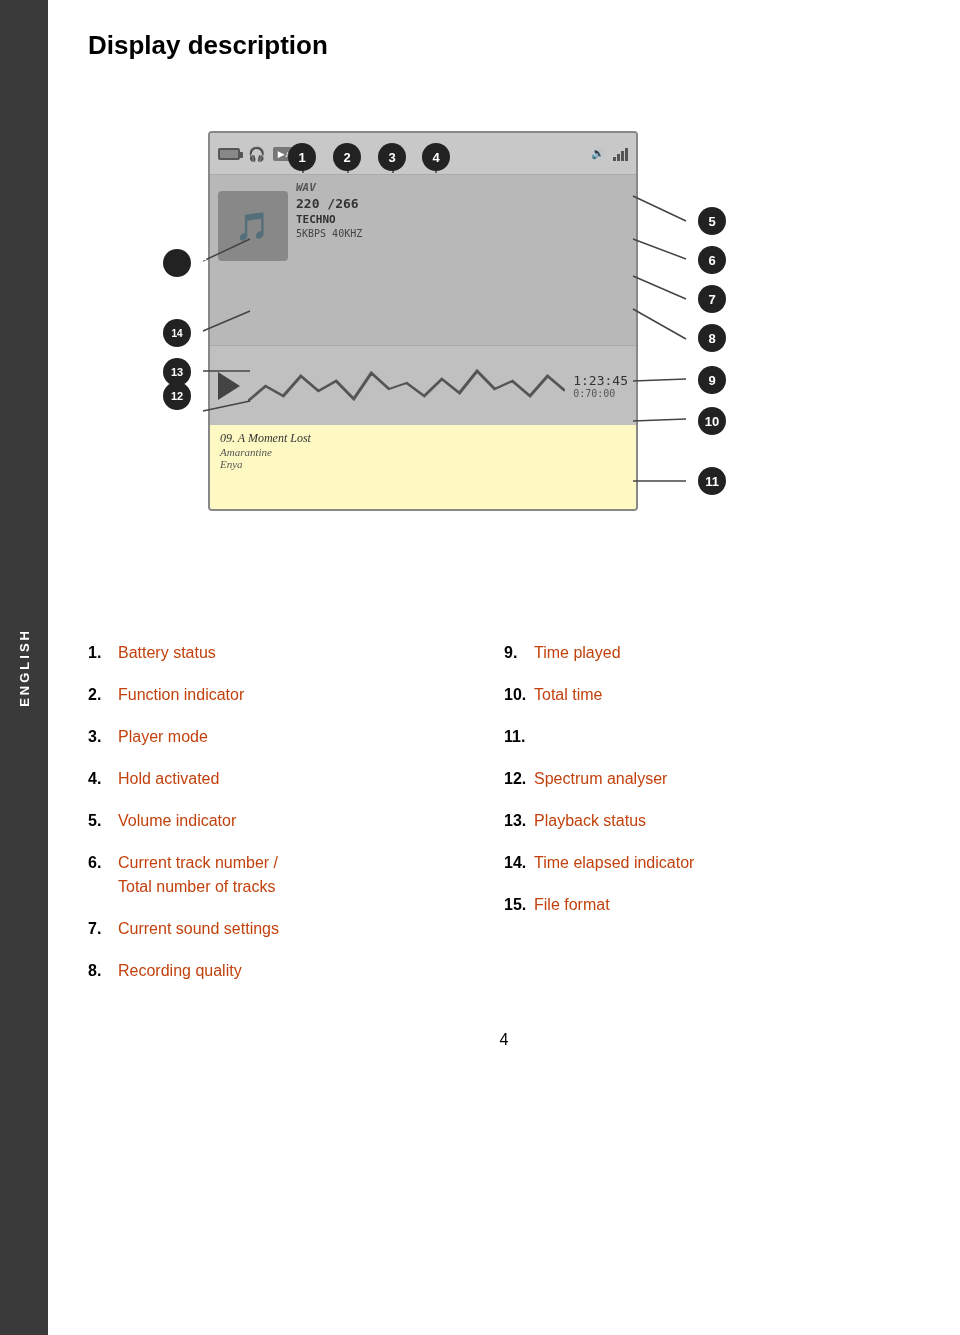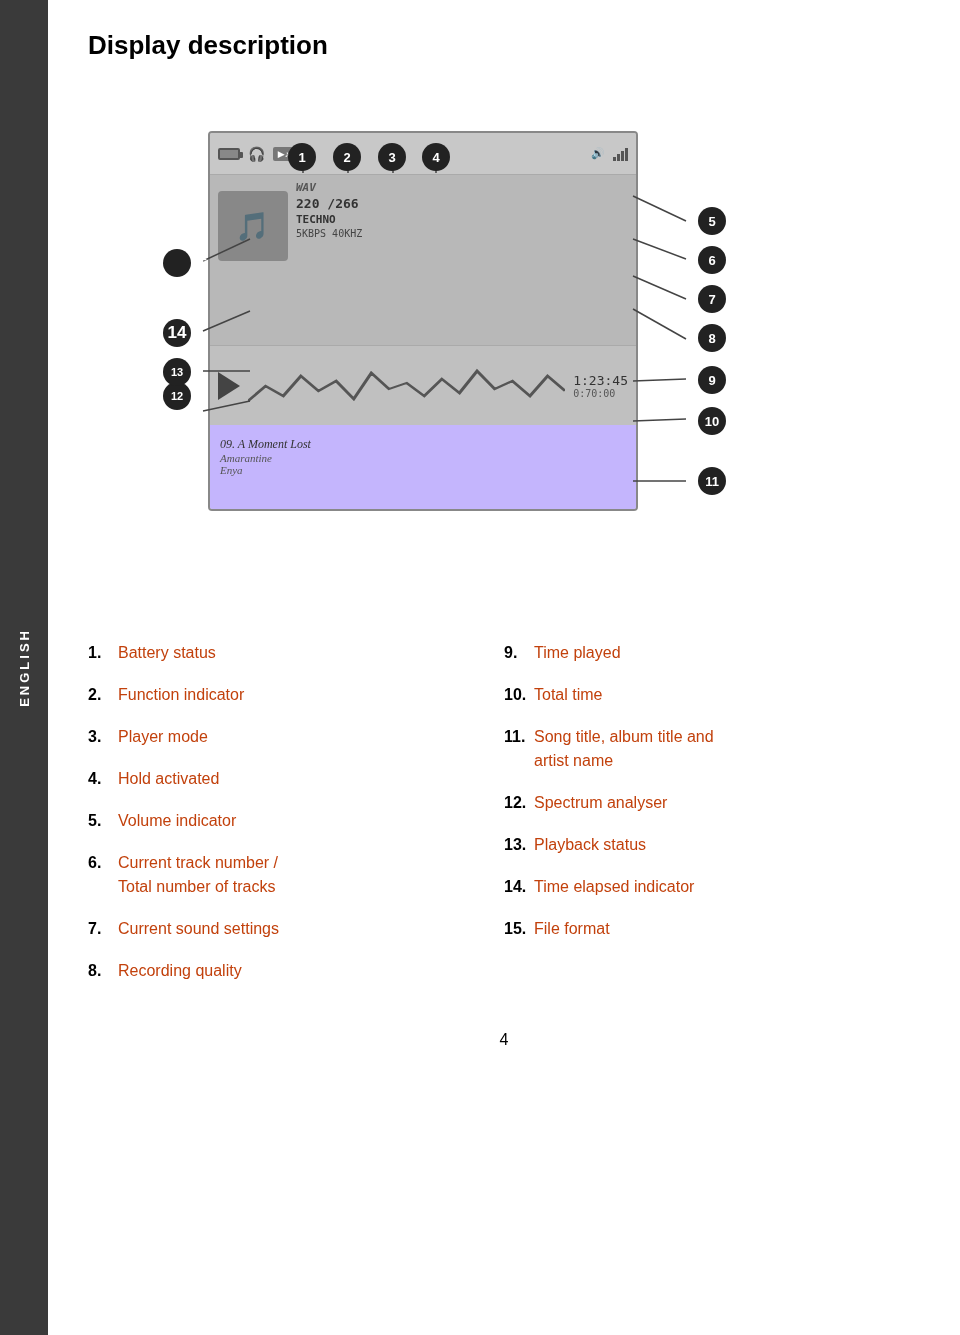--- a/index.html
+++ b/index.html
@@ -220,22 +220,22 @@
       color: #333;
     }
     .time-elapsed {
       font-size: 10px;
       color: #555;
       font-family: monospace;
     }
 
     
     .screen-songinfo {
-      background: #c4b5fd;
-      padding: 12px 10px;
+      background: #fef9c3;
+      padding: 6px 10px;
       height: 88px;
     }
     .song-title-text {
       font-size: 12px;
       color: #333;
       font-style: italic;
       font-family: serif;
     }
     .album-text {
       font-size: 11px;
@@ -393,21 +393,21 @@
       <span>11</span>
     </div>
 
     <div class="callout" style="left:75px; top:291px;">
       <span style="font-size:11px;">12</span>
     </div>
     <div class="callout" style="left:75px; top:267px;">
       <span style="font-size:11px;">13</span>
     </div>
     <div class="callout" style="left:75px; top:228px;">
-      <span style="font-size:17px;">14</span>
+      <span style="font-size:10px;">14</span>
     </div>
     <div class="callout" style="left:75px; top:158px;">
       <span style="font-size:11px;margin-left:48px;">15</span>
     </div>
 
     <div class="device-screen">
 
       <div class="screen-top">
         <div class="icon-battery"></div>
         <span class="icon-headphone">🎧</span>
@@ -495,21 +495,20 @@
       <div class="desc-item">
         <span class="desc-number">9.</span>
         <span class="desc-text">Time played</span>
       </div>
       <div class="desc-item">
         <span class="desc-number">10.</span>
         <span class="desc-text">Total time</span>
       </div>
       <div class="desc-item">
         <span class="desc-number">11.</span>
-        <span class="desc-text">Song title, album title and<br>artist name</span>
       </div>
       <div class="desc-item">
         <span class="desc-number">12.</span>
         <span class="desc-text">Spectrum analyser</span>
       </div>
       <div class="desc-item">
         <span class="desc-number">13.</span>
         <span class="desc-text">Playback status</span>
       </div>
       <div class="desc-item">

